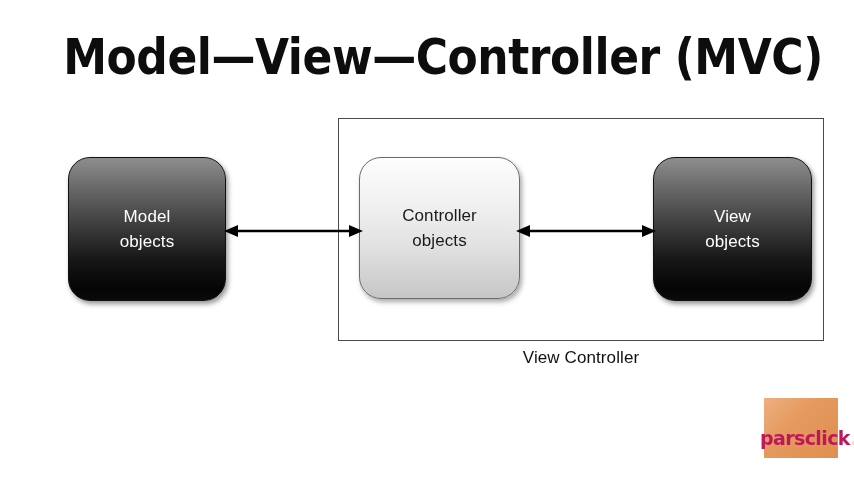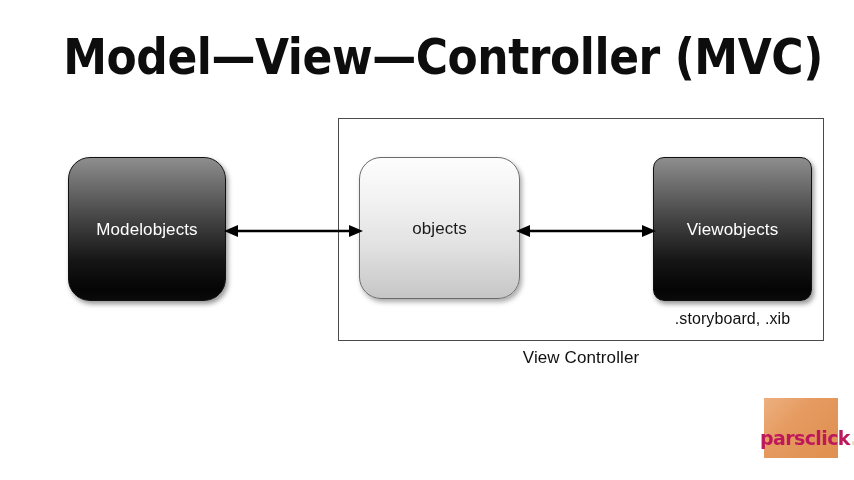--- a/index.html
+++ b/index.html
@@ -64,20 +64,21 @@
     color: #111111;
     letter-spacing: 0.1px;
   }
 
   
   .node {
     position: absolute;
     border-radius: 22px;
     box-sizing: border-box;
     display: flex;
+    flex-direction: column;
     align-items: center;
     justify-content: center;
     text-align: center;
     font-size: 17px;
     line-height: 25px;
     letter-spacing: 0.1px;
   }
 
   .node .line { display: block; }
 
@@ -103,21 +104,21 @@
         #e2e2e2 62%,
         #cfcfcf 88%,
         #c6c6c6 100%);
     color: #1a1a1a;
     border: 1px solid #6b6b6b;
     box-shadow: 2px 3px 5px rgba(0,0,0,0.34);
   }
 
   #node-model      { left: 56px;  top: 157px; width: 158px; height: 144px; }
   #node-controller { left: 347px; top: 157px; width: 161px; height: 142px; }
-  #node-view       { left: 641px; top: 157px; width: 159px; height: 144px; border-radius: 11px; }
+  #node-view       { left: 641px; top: 157px; width: 159px; height: 144px; }
 
   
   .file-label {
     position: absolute;
     font-size: 16px;
     color: #111111;
     white-space: nowrap;
     letter-spacing: 0.1px;
   }
   #label-swift { left: 347px; top: 310px; width: 161px; text-align: center; }
@@ -169,29 +170,29 @@
   <div id="title">Model—View—Controller (MVC)</div>
 
   <div id="vc-container"></div>
 
   <div class="node node-dark" id="node-model">
     <span class="line">Model</span>
     <span class="line">objects</span>
   </div>
 
   <div class="node node-light" id="node-controller">
+    <span class="line">Controller</span>
     <span class="line">objects</span>
   </div>
 
   <div class="node node-dark" id="node-view">
     <span class="line">View</span>
     <span class="line">objects</span>
   </div>
 
-  <div class="file-label" id="label-view-files">.storyboard,   .xib</div>
 
   <svg class="arrow" id="arrow-model-controller" viewBox="0 0 139 20" preserveAspectRatio="none">
     <line x1="11" y1="10" x2="128" y2="10" stroke="#000000" stroke-width="2.6"></line>
     <polygon points="0,10 14,4 14,16" fill="#000000"></polygon>
     <polygon points="139,10 125,4 125,16" fill="#000000"></polygon>
   </svg>
 
   <svg class="arrow" id="arrow-controller-view" viewBox="0 0 140 20" preserveAspectRatio="none">
     <line x1="11" y1="10" x2="129" y2="10" stroke="#000000" stroke-width="2.6"></line>
     <polygon points="0,10 14,4 14,16" fill="#000000"></polygon>

